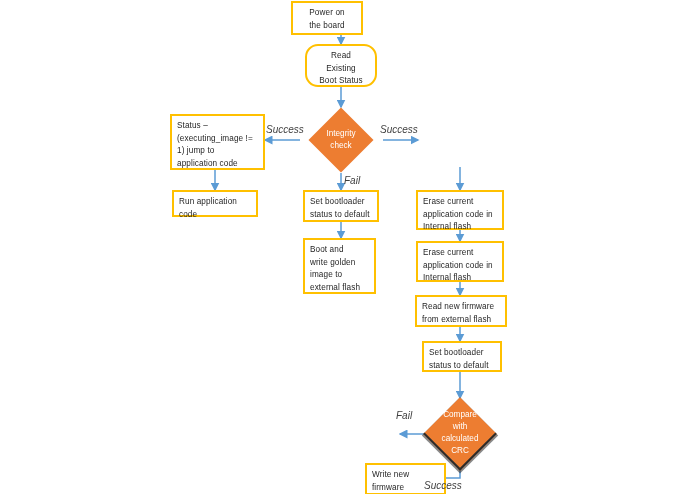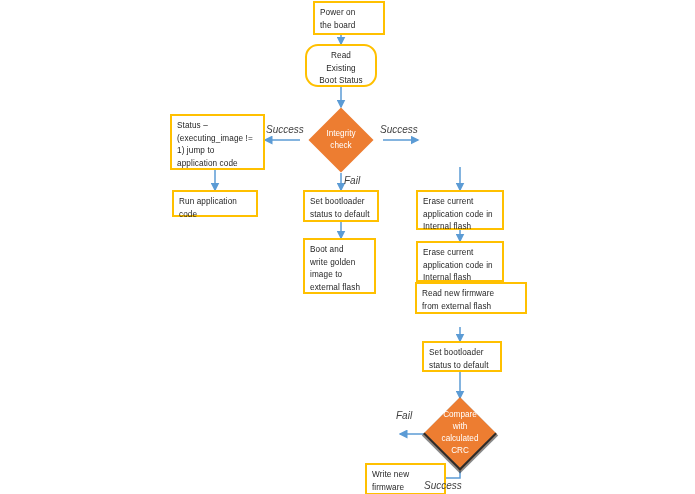--- a/index.html
+++ b/index.html
@@ -104,21 +104,21 @@
     <line x1="460" y1="327" x2="460" y2="341" stroke="#5B9BD5" stroke-width="1.5" marker-end="url(#ah)"></line>
 
     <line x1="460" y1="372" x2="460" y2="398" stroke="#5B9BD5" stroke-width="1.5" marker-end="url(#ah)"></line>
 
     <line x1="424" y1="434" x2="400" y2="434" stroke="#5B9BD5" stroke-width="1.5" marker-end="url(#ah)"></line>
 
     <path d="M460,471 L460,478 L421,478 L421,477" stroke="#5B9BD5" stroke-width="1.5" fill="none"></path>
     <path d="M421,478 L421,477 L406,477" stroke="#5B9BD5" stroke-width="1.5" fill="none" marker-end="url(#ah)"></path>
   </svg>
 
-  <div class="node" style="left:313px; top:1px; width:72px; height:34px; ">Power on
+  <div class="node" style="left:291px; top:1px; width:72px; height:34px; text-align:center;">Power on
 the board</div>
 
   <div class="node" style="left:305px; top:44px; width:72px; height:43px; text-align:center;border-radius:13px;">Read
 Existing
 Boot Status</div>
 
   <div class="node" style="left:170px; top:114px; width:95px; height:56px;">Status –
 (executing_image !=
 1) jump to
 application code</div>
@@ -136,21 +136,21 @@
 external flash</div>
 
   <div class="node" style="left:416px; top:190px; width:88px; height:40px;">Erase current
 application code in
 Internal flash</div>
 
   <div class="node" style="left:416px; top:241px; width:88px; height:41px;">Erase current
 application code in
 Internal flash</div>
 
-  <div class="node" style="left:415px; top:282px; width:112px; height:32px;">Read new firmware
+  <div class="node" style="left:415px; top:295px; width:92px; height:32px;">Read new firmware
 from external flash</div>
 
   <div class="node" style="left:422px; top:341px; width:80px; height:31px;">Set bootloader
 status to default</div>
 
 
   <div class="node" style="left:325px; top:463px; width:81px; height:32px;margin-left:40px;">Write new firmware
 to Internal flash</div>
 
   <div class="diamond diamond-shape" style="left:318px; top:117px; width:46px; height:46px; background:#ED7D31;">

